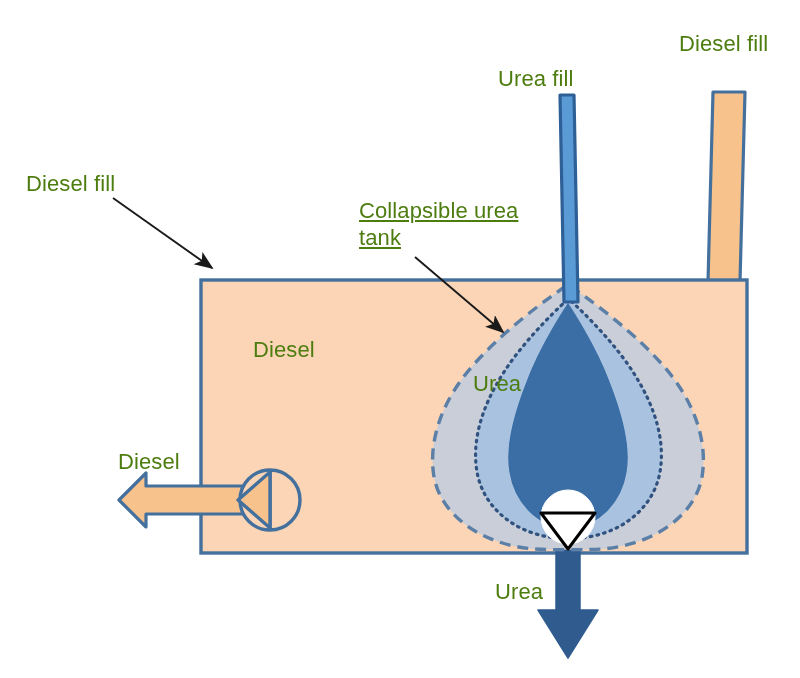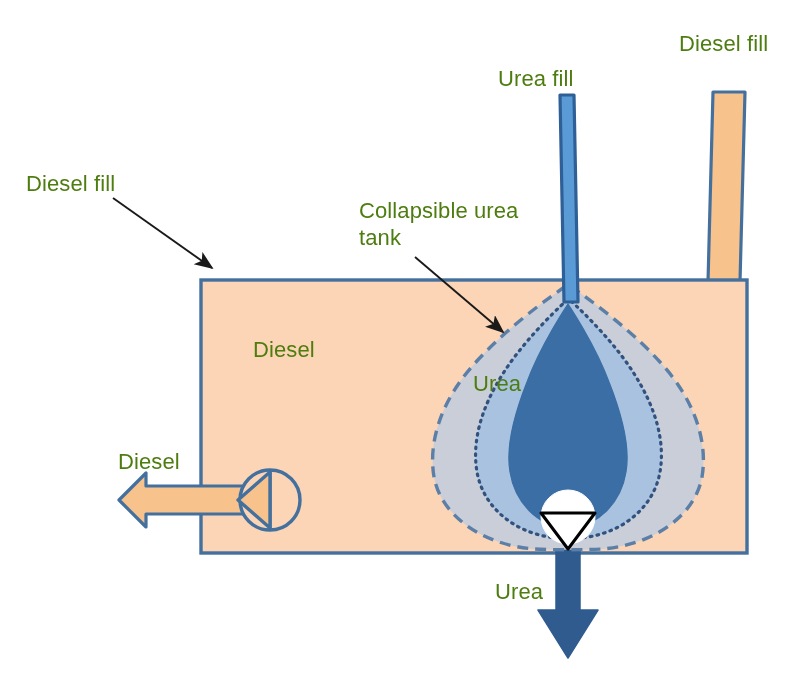--- a/index.html
+++ b/index.html
@@ -26,21 +26,21 @@
   }
   .lbl {
     position: absolute;
     font-family: "Liberation Sans", sans-serif;
     font-size: 22px;
     color: #4d7c0f;
     white-space: nowrap;
     line-height: 27px;
     letter-spacing: 0.1px;
   }
-  .lbl.two-line { white-space: normal; }
+  .lbl.two-line { white-space: normal; text-decoration: underline; }
   #label-diesel-tank { left: 26px; top: 170px; }
   #label-collapsible-urea-tank { left: 359px; top: 197px; width: 160px; }
   #label-urea-fill { left: 498px; top: 65px; }
   #label-diesel-fill { left: 679px; top: 30px; }
   #label-diesel-body { left: 253px; top: 336px; }
   #label-urea-body { left: 473px; top: 370px; }
   #label-diesel-out { left: 118px; top: 448px; }
   #label-urea-out { left: 495px; top: 578px; }
 </style>
 </head>

